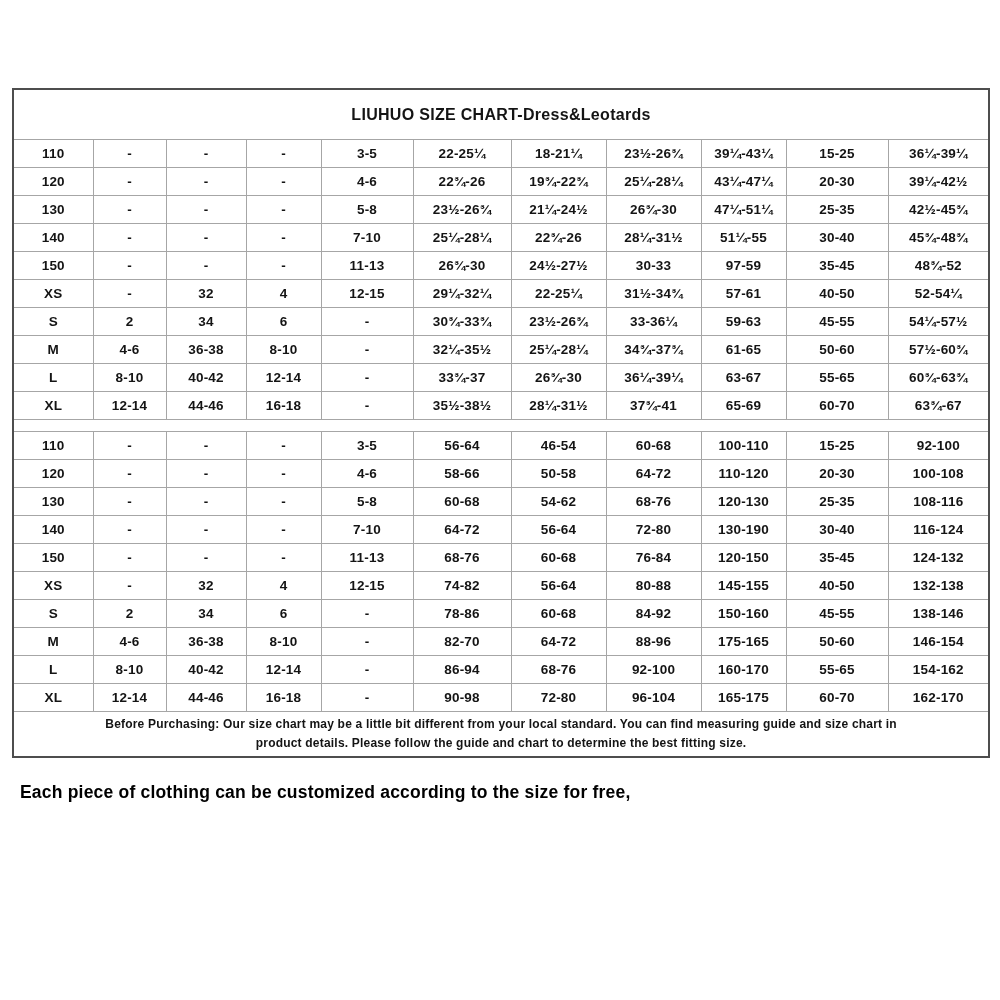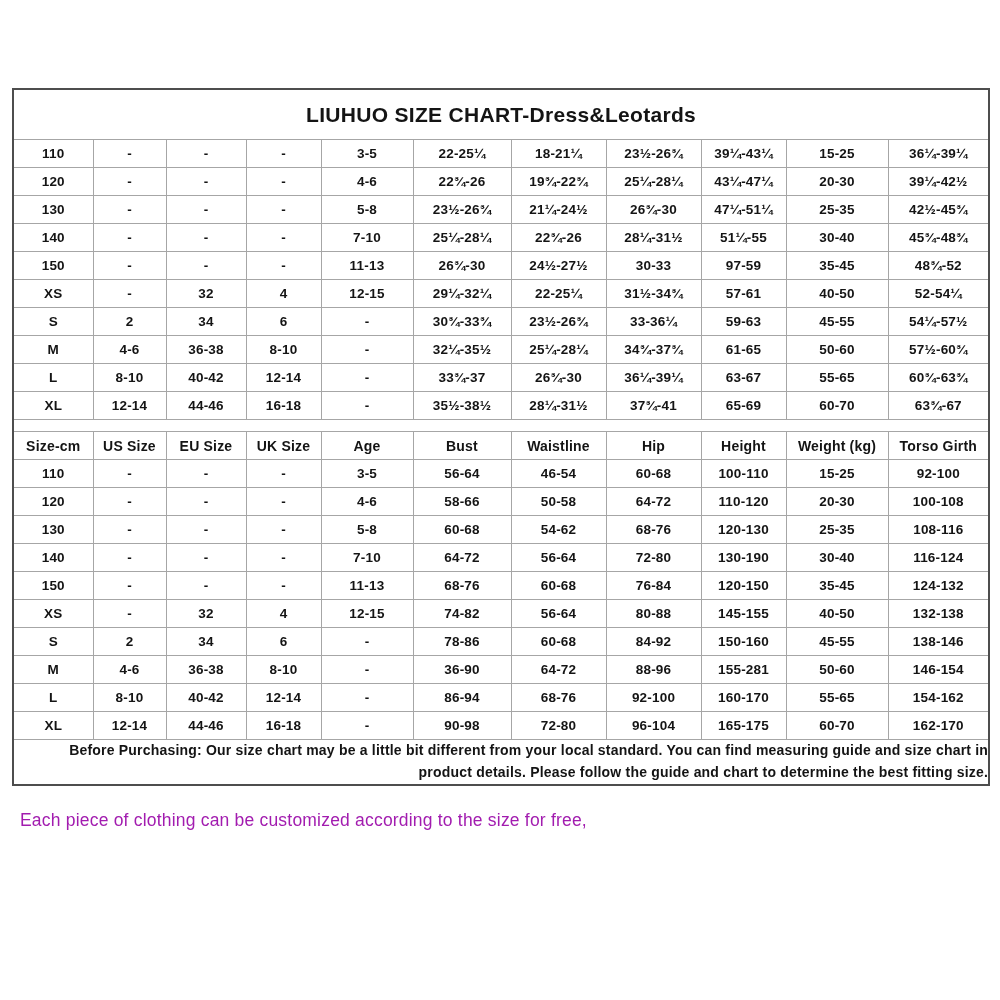--- a/index.html
+++ b/index.html
@@ -22,46 +22,45 @@
     vertical-align:middle;
     font-weight:700;
     font-size:13.5px;
     letter-spacing:0.2px;
     height:27px;
     padding:0;
     white-space:nowrap;
     overflow:hidden;
   }
   tr.title-row td{
-    font-size:21px;
+    font-size:16px;
     height:49px;
     letter-spacing:0.3px;
   }
   tr.header-row td{
     font-size:14px;
   }
   tr.spacer-row td{
     height:11px;
   }
   tr.note-row td{
-    font-size:14px;
+    font-size:12px;
     height:44px;
     line-height:1.55;
     white-space:normal;
-    text-align:right;
   }
   .footnotes{
     padding:24px 10px 0 8px;
   }
   .footnotes p{
     margin:0 0 21px 0;
     font-size:17.5px;
-    font-weight:400;
+    font-weight:700;
     letter-spacing:0.2px;
-    color:#a21caf;
+    color:#000000;
   }
 </style>
 </head>
 <body>
 
 <div class="page">
   <table class="size-chart">
     <colgroup>
       <col style="width:80px">
         <col style="width:73px">
@@ -205,33 +204,20 @@
           <td>35½-38½</td>
           <td>28¼-31½</td>
           <td>37¾-41</td>
           <td>65-69</td>
           <td>60-70</td>
           <td>63¾-67</td>
         </tr>
         <tr class="spacer-row">
           <td colspan="11"></td>
         </tr>
-        <tr class="header-row">
-          <td>Size-cm</td>
-          <td>US Size</td>
-          <td>EU Size</td>
-          <td>UK Size</td>
-          <td>Age</td>
-          <td>Bust</td>
-          <td>Waistline</td>
-          <td>Hip</td>
-          <td>Height</td>
-          <td>Weight (kg)</td>
-          <td>Torso Girth</td>
-        </tr>
         <tr>
           <td>110</td>
           <td>-</td>
           <td>-</td>
           <td>-</td>
           <td>3-5</td>
           <td>56-64</td>
           <td>46-54</td>
           <td>60-68</td>
           <td>100-110</td>
@@ -315,24 +301,24 @@
           <td>150-160</td>
           <td>45-55</td>
           <td>138-146</td>
         </tr>
         <tr>
           <td>M</td>
           <td>4-6</td>
           <td>36-38</td>
           <td>8-10</td>
           <td>-</td>
-          <td>36-90</td>
+          <td>82-70</td>
           <td>64-72</td>
           <td>88-96</td>
-          <td>155-281</td>
+          <td>175-165</td>
           <td>50-60</td>
           <td>146-154</td>
         </tr>
         <tr>
           <td>L</td>
           <td>8-10</td>
           <td>40-42</td>
           <td>12-14</td>
           <td>-</td>
           <td>86-94</td>

